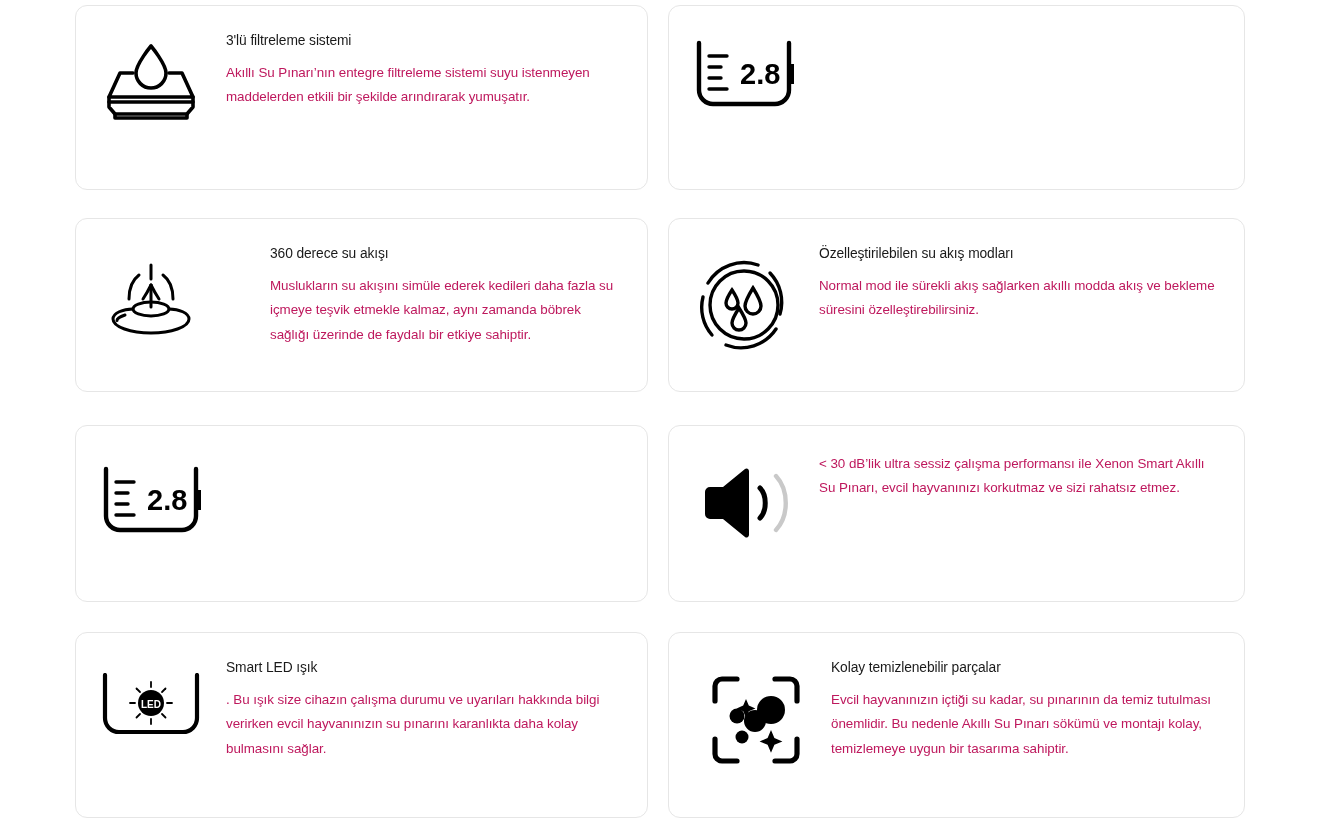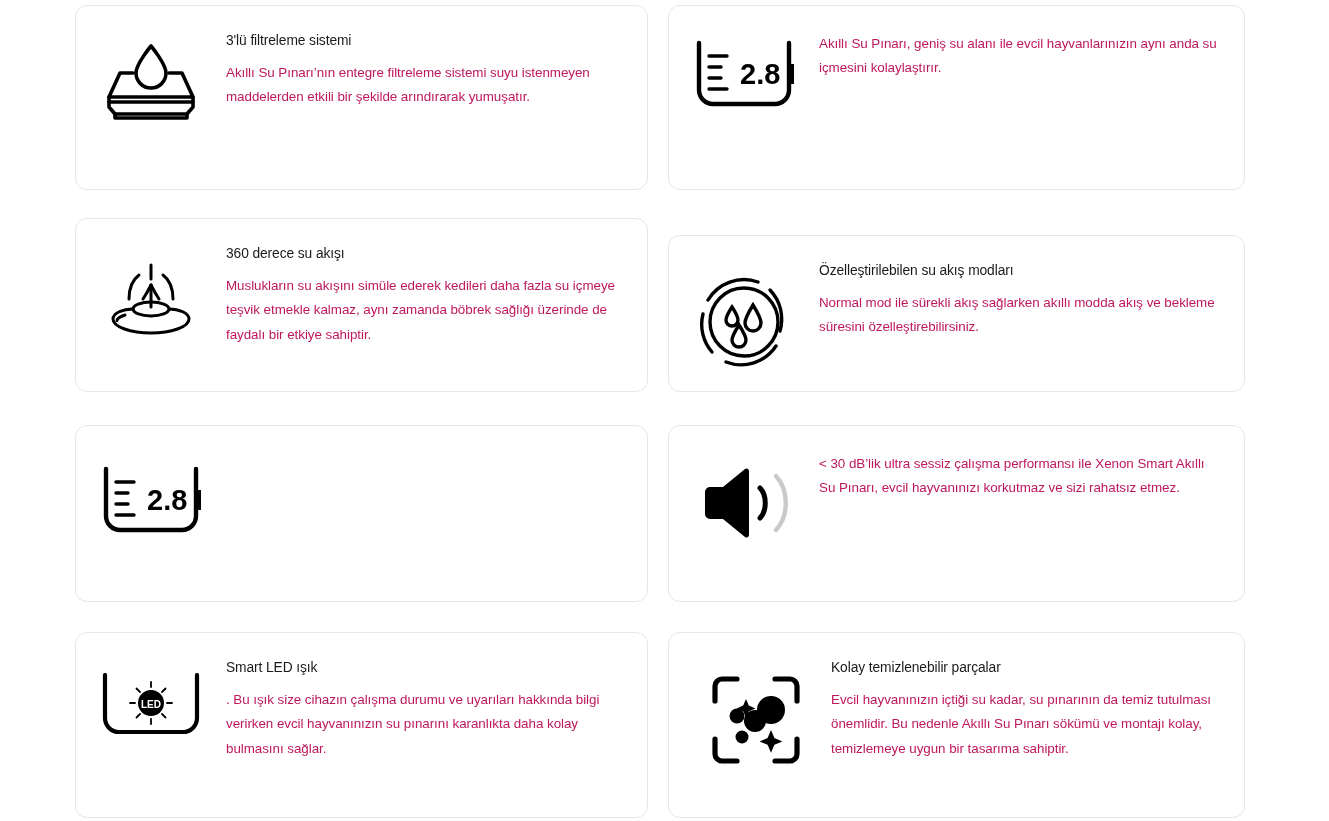--- a/index.html
+++ b/index.html
@@ -19,22 +19,22 @@
   .card {
     border: 1px solid #e6e6e6;
     border-radius: 12px;
     background: #ffffff;
     display: flex;
     align-items: flex-start;
     overflow: hidden;
   }
   .c1 { grid-column: 2; grid-row: 2; }
   .c2 { grid-column: 4; grid-row: 2; }
-  .c3 { grid-column: 2; grid-row: 4; }
-  .c4 { grid-column: 4; grid-row: 4; margin-top: 17px; }
+  .c3 { grid-column: 2; grid-row: 4; gap: 44px; }
+  .c4 { grid-column: 4; grid-row: 4; }
   .c5 { grid-column: 2; grid-row: 6; }
   .c6 { grid-column: 4; grid-row: 6; }
   .c7 { grid-column: 2; grid-row: 8; }
   .c8 { grid-column: 4; grid-row: 8; padding-left: 12px; }
 
   .icon-wrap {
     width: 150px;
     flex: 0 0 150px;
     display: flex;
     align-items: flex-start;
@@ -90,21 +90,20 @@
 
   <div class="card c2">
     <div class="icon-wrap">
       <svg width="100" height="68" viewBox="0 0 100 68" fill="none">
         <path d="M5 3 V50 a14 14 0 0 0 14 14 H81 a14 14 0 0 0 14 -14 V3" stroke="#000" stroke-width="4.4" stroke-linecap="round" stroke-linejoin="round"></path>
         <path d="M15 16 H33 M15 27 H27 M15 38 H27 M15 49 H33" stroke="#000" stroke-width="3.4" stroke-linecap="round"></path>
         <text x="46" y="44" font-family="Liberation Sans, sans-serif" font-size="29" font-weight="bold" fill="#000">2.8 L</text>
       </svg>
     </div>
     <div class="body">
-      <div class="card-desc">Akıllı Su Pınarı, geniş su alanı ile evcil hayvanlarınızın aynı anda su içmesini kolaylaştırır.</div>
     </div>
   </div>
 
   <div class="card c3 lowicon">
     <div class="icon-wrap">
       <svg width="100" height="80" viewBox="0 0 100 80" fill="none" stroke="#000" stroke-width="3" stroke-linecap="round" stroke-linejoin="round">
         <path d="M50 6 V20"></path>
         <path d="M50 26 C50 26 46 34 42 40"></path>
         <path d="M50 26 C50 26 54 34 58 40"></path>
         <path d="M38 16 C30 22 28 32 28 40"></path>

